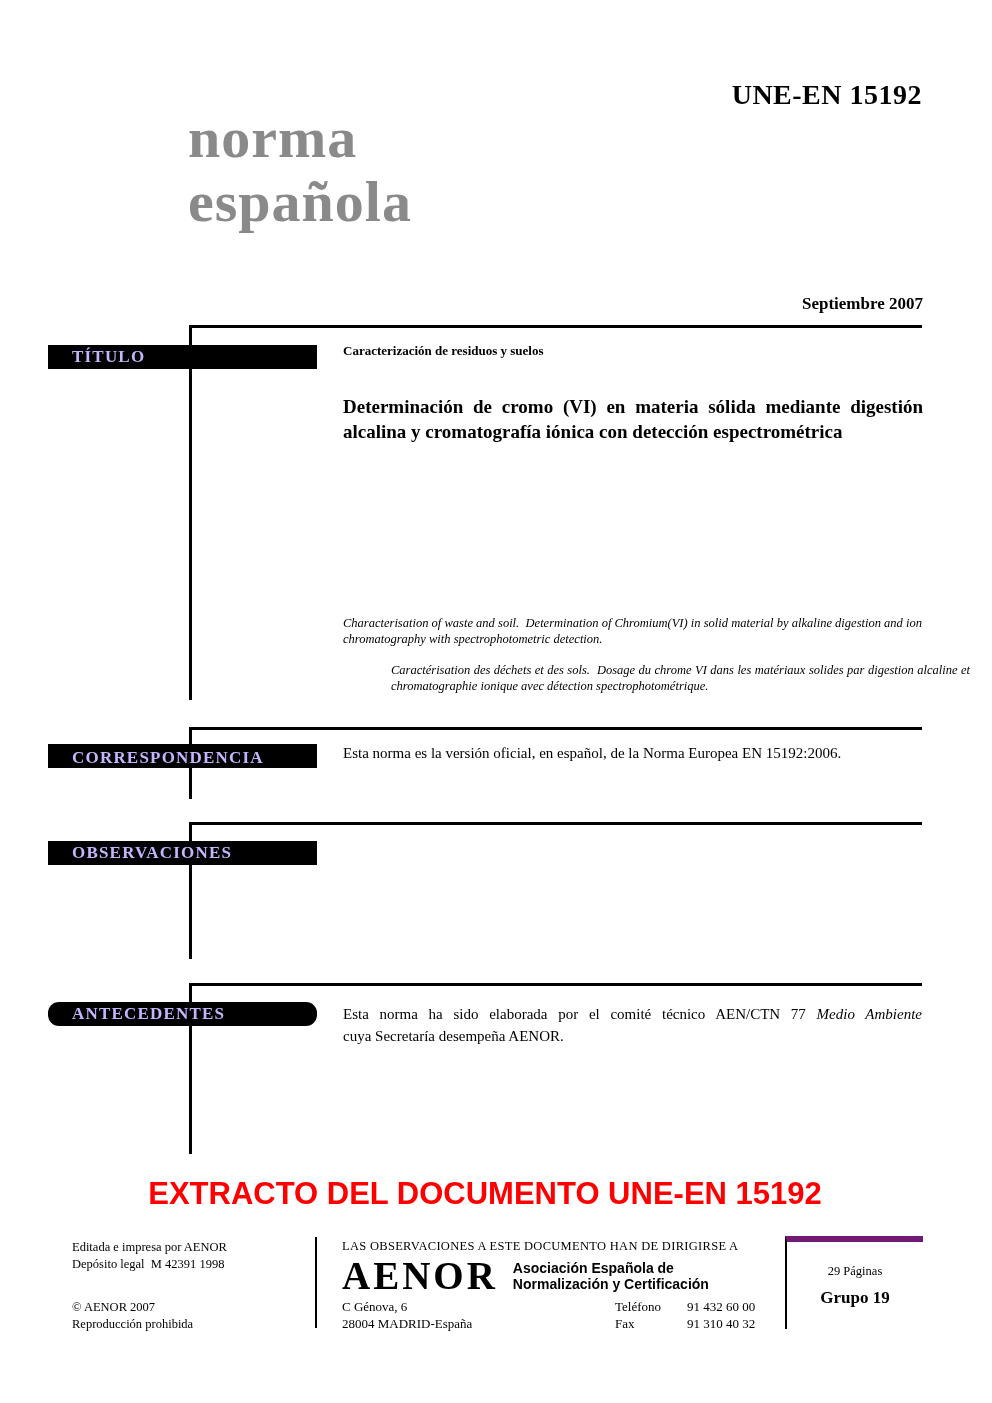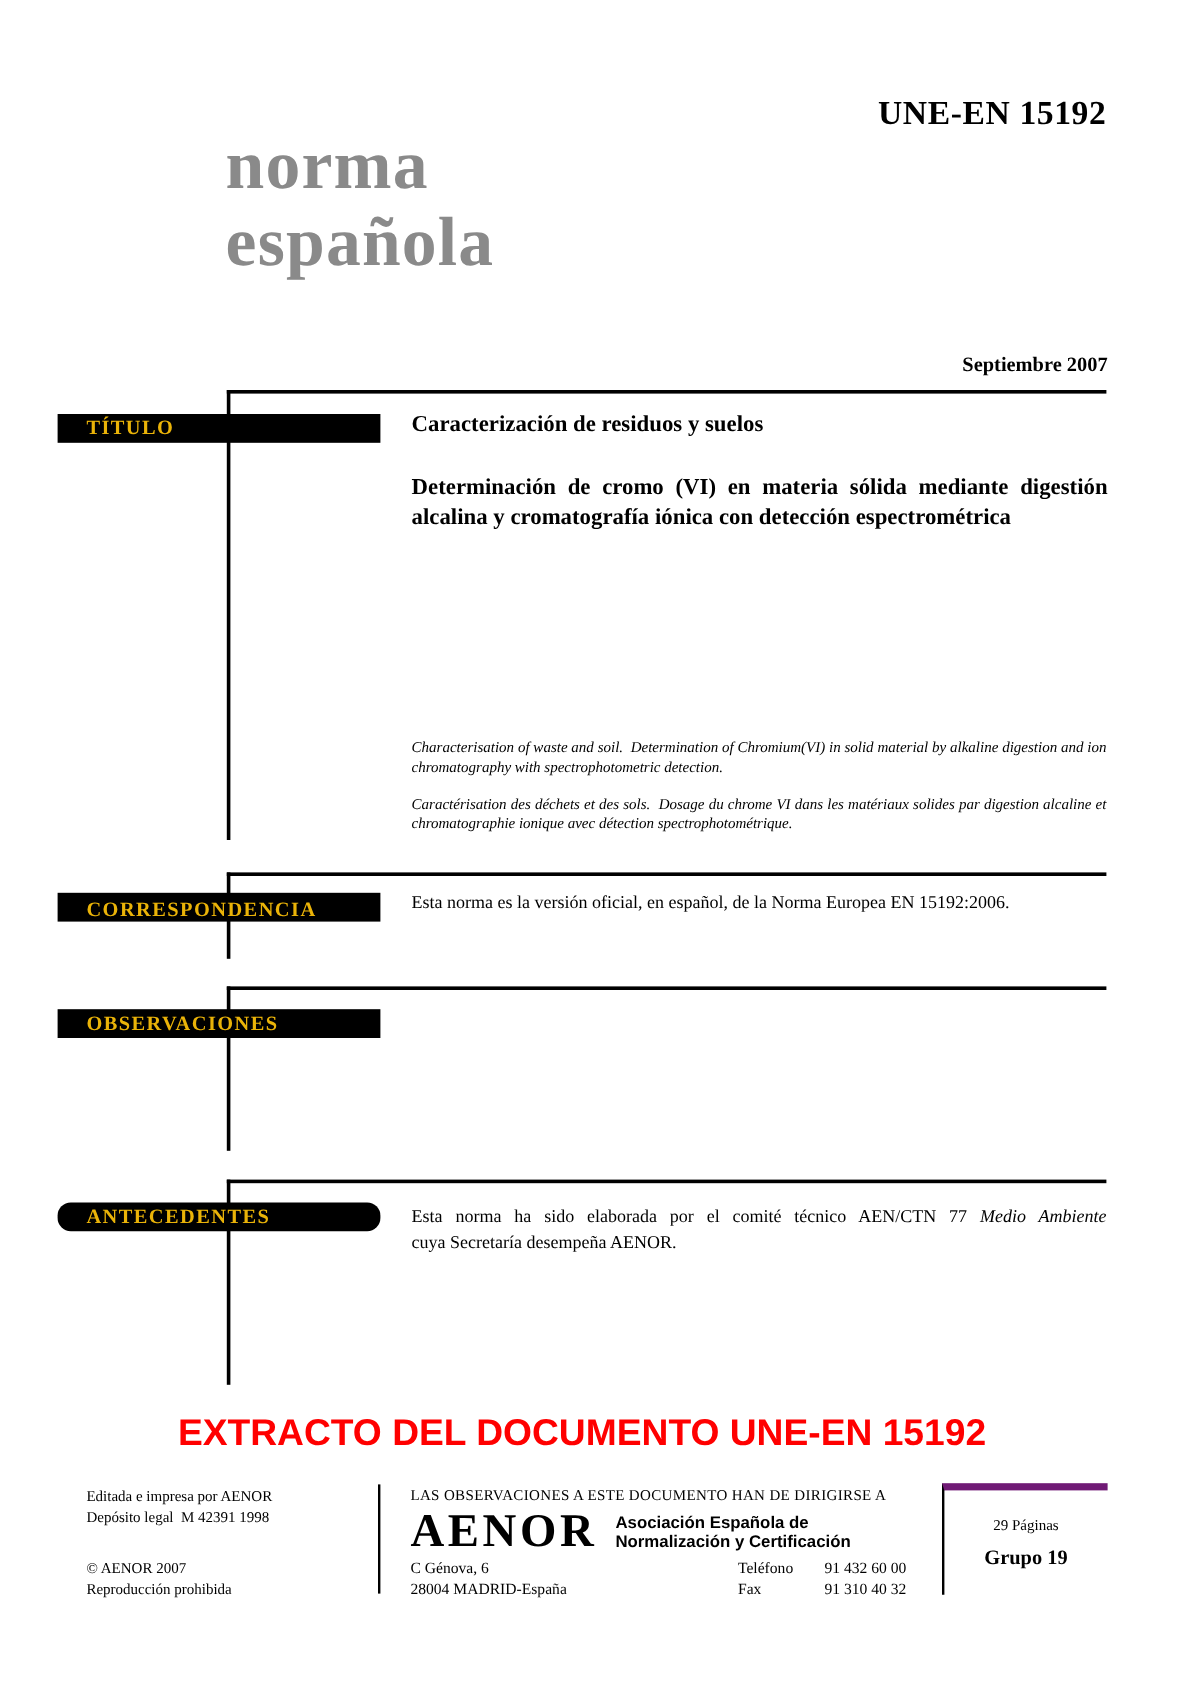--- a/index.html
+++ b/index.html
@@ -12,31 +12,31 @@
 
   
   .logo{left:188px;top:74px;font-size:58px;line-height:64px;font-weight:bold;color:#8a8a8a;letter-spacing:1px;margin-top:32px;}
   .doc-number{right:70px;top:79px;font-size:28px;font-weight:bold;letter-spacing:0.5px;}
   .pub-date{right:69px;top:294px;font-size:17px;font-weight:bold;}
 
   
   .hrule{left:189px;width:733px;height:3px;background:#000;}
   .vrule{left:189px;width:3px;background:#000;}
   .label-bar{
-    left:48px;width:269px;height:24px;background:#000;color:#eab308;
+    left:48px;width:269px;height:24px;background:#000;color:#c4b5fd;
     display:flex;align-items:center;box-sizing:border-box;padding-left:24px;
     font-size:17px;font-weight:bold;letter-spacing:1.2px;
   }
 
   
-  .title-main{left:343px;top:343px;width:580px;font-size:19px;font-weight:bold;}
+  .title-main{left:343px;top:343px;width:580px;font-size:13px;font-weight:bold;}
   .title-sub{left:343px;top:394px;width:580px;font-size:19px;font-weight:bold;line-height:25px;text-align:justify;}
   .lang-par{left:343px;width:579px;font-size:12.5px;font-style:italic;line-height:16px;text-align:justify;}
   .lang-en{top:615px;}
-  .lang-fr{top:662px;}
+  .lang-fr{top:662px;margin-left:48px;}
 
   .corr-text{left:343px;top:745px;width:580px;font-size:15px;}
 
   .ante-text{left:343px;top:1003px;width:579px;font-size:15px;line-height:22px;}
   .ante-line1{text-align:justify;text-align-last:justify;}
   .ante-italic{font-style:italic;}
 
   .extract{
     left:48px;top:1176px;width:874px;text-align:center;
     font-family:"Liberation Sans","DejaVu Sans",sans-serif;

